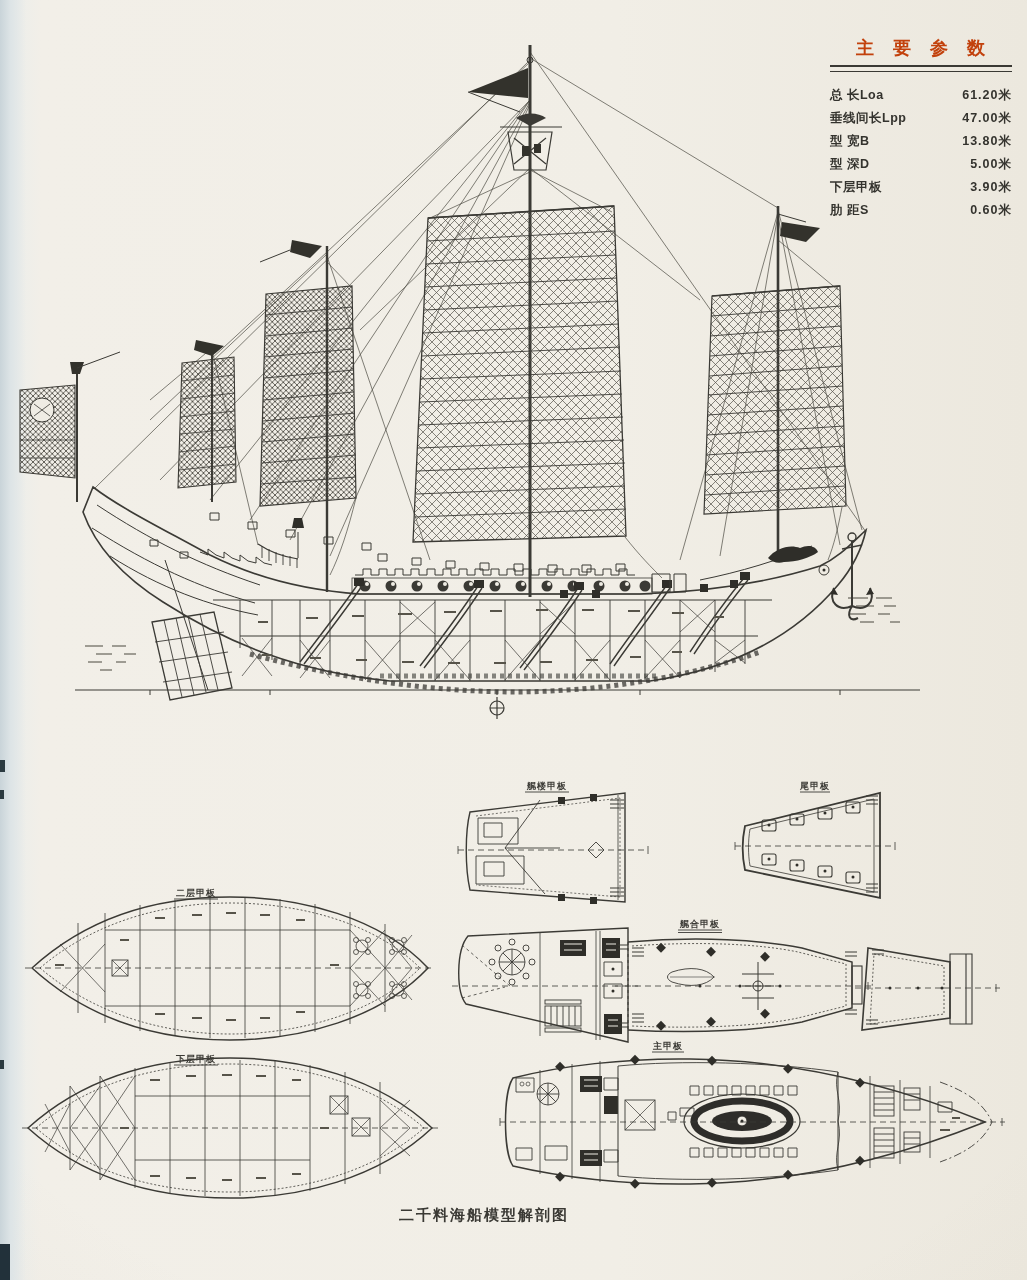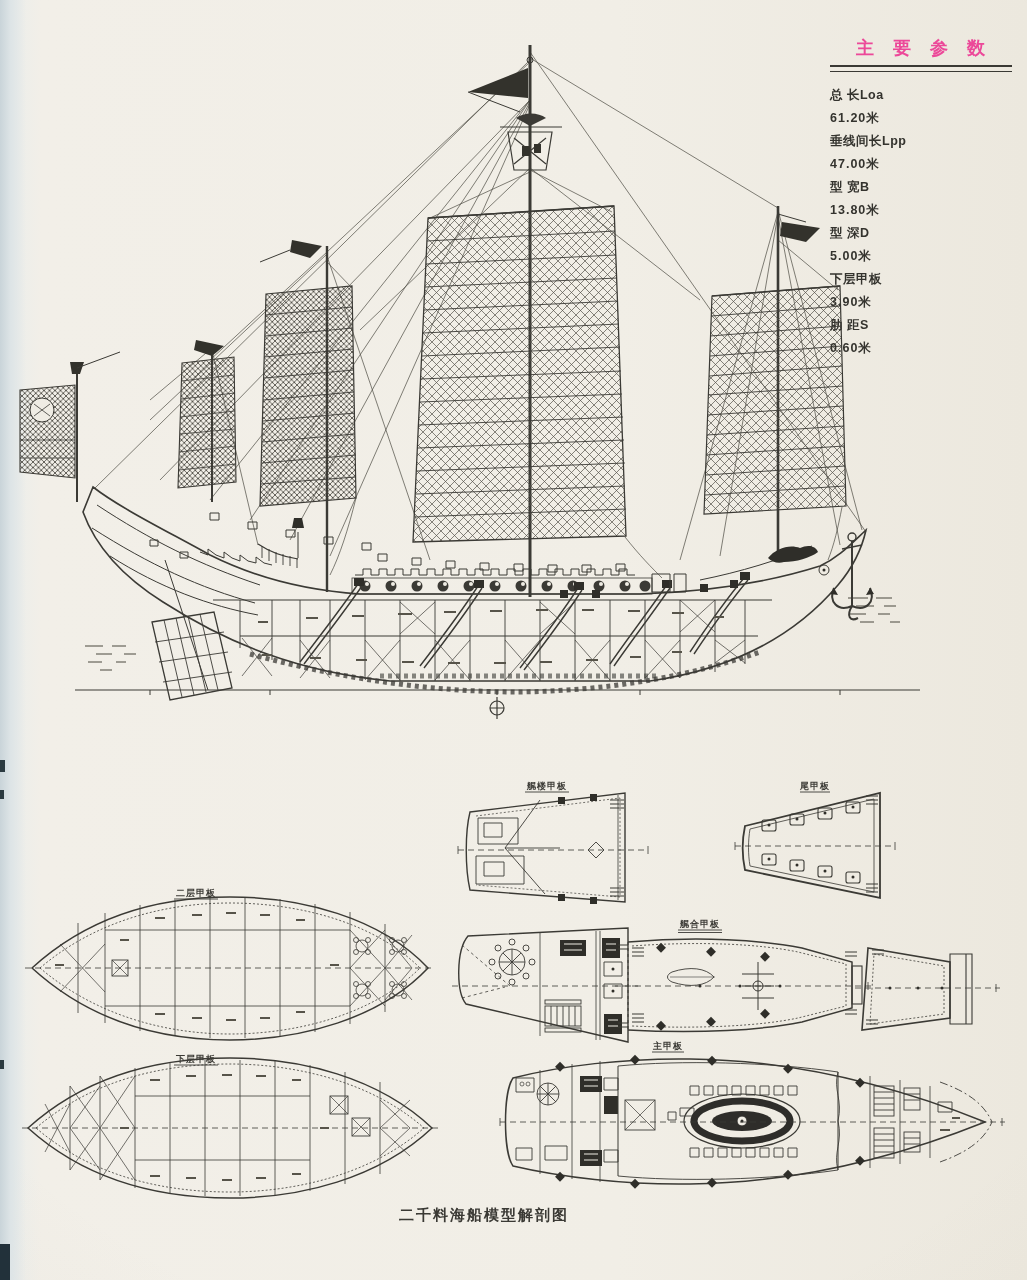--- a/index.html
+++ b/index.html
@@ -15,25 +15,25 @@
   .edge-mark{position:absolute;background:#2b3a40;}
   .m1{left:0;top:760px;width:5px;height:12px;}
   .m2{left:0;top:790px;width:4px;height:9px;}
   .m3{left:0;top:1060px;width:4px;height:9px;}
   .m4{left:0;top:1244px;width:10px;height:36px;background:#22313a;}
   svg{position:absolute;left:0;top:0;}
   .ink{stroke:#3b3a35;fill:none;}
   
   .param-table{position:absolute;left:830px;top:36px;width:182px;}
   .pt-title{font-size:18px;font-weight:bold;letter-spacing:7px;text-align:center;
-    color:#ec4899;white-space:nowrap;padding-left:6px;}
+    color:#c2410c;white-space:nowrap;padding-left:6px;}
   .pt-rule{margin-top:5px;height:4px;border-top:2px solid #3a3934;border-bottom:1px solid #3a3934;}
   .pt-rows{margin-top:12px;}
   .pt-row{display:flex;justify-content:space-between;font-size:12.5px;font-weight:bold;
-    line-height:23px;letter-spacing:.5px;color:#34332e;white-space:nowrap;flex-direction:column;}
+    line-height:23px;letter-spacing:.5px;color:#34332e;white-space:nowrap;}
   .pt-row .val{letter-spacing:1px;}
   
   .caption{position:absolute;left:399px;top:1206px;font-size:15px;font-weight:bold;
     letter-spacing:2px;color:#3a3934;white-space:nowrap;text-align:right;}
   .plan-title{font-size:9px;letter-spacing:1px;fill:#3b3a35;font-weight:bold;}
 </style>
 </head>
 <body>
 
 <div class="vignette"></div>

